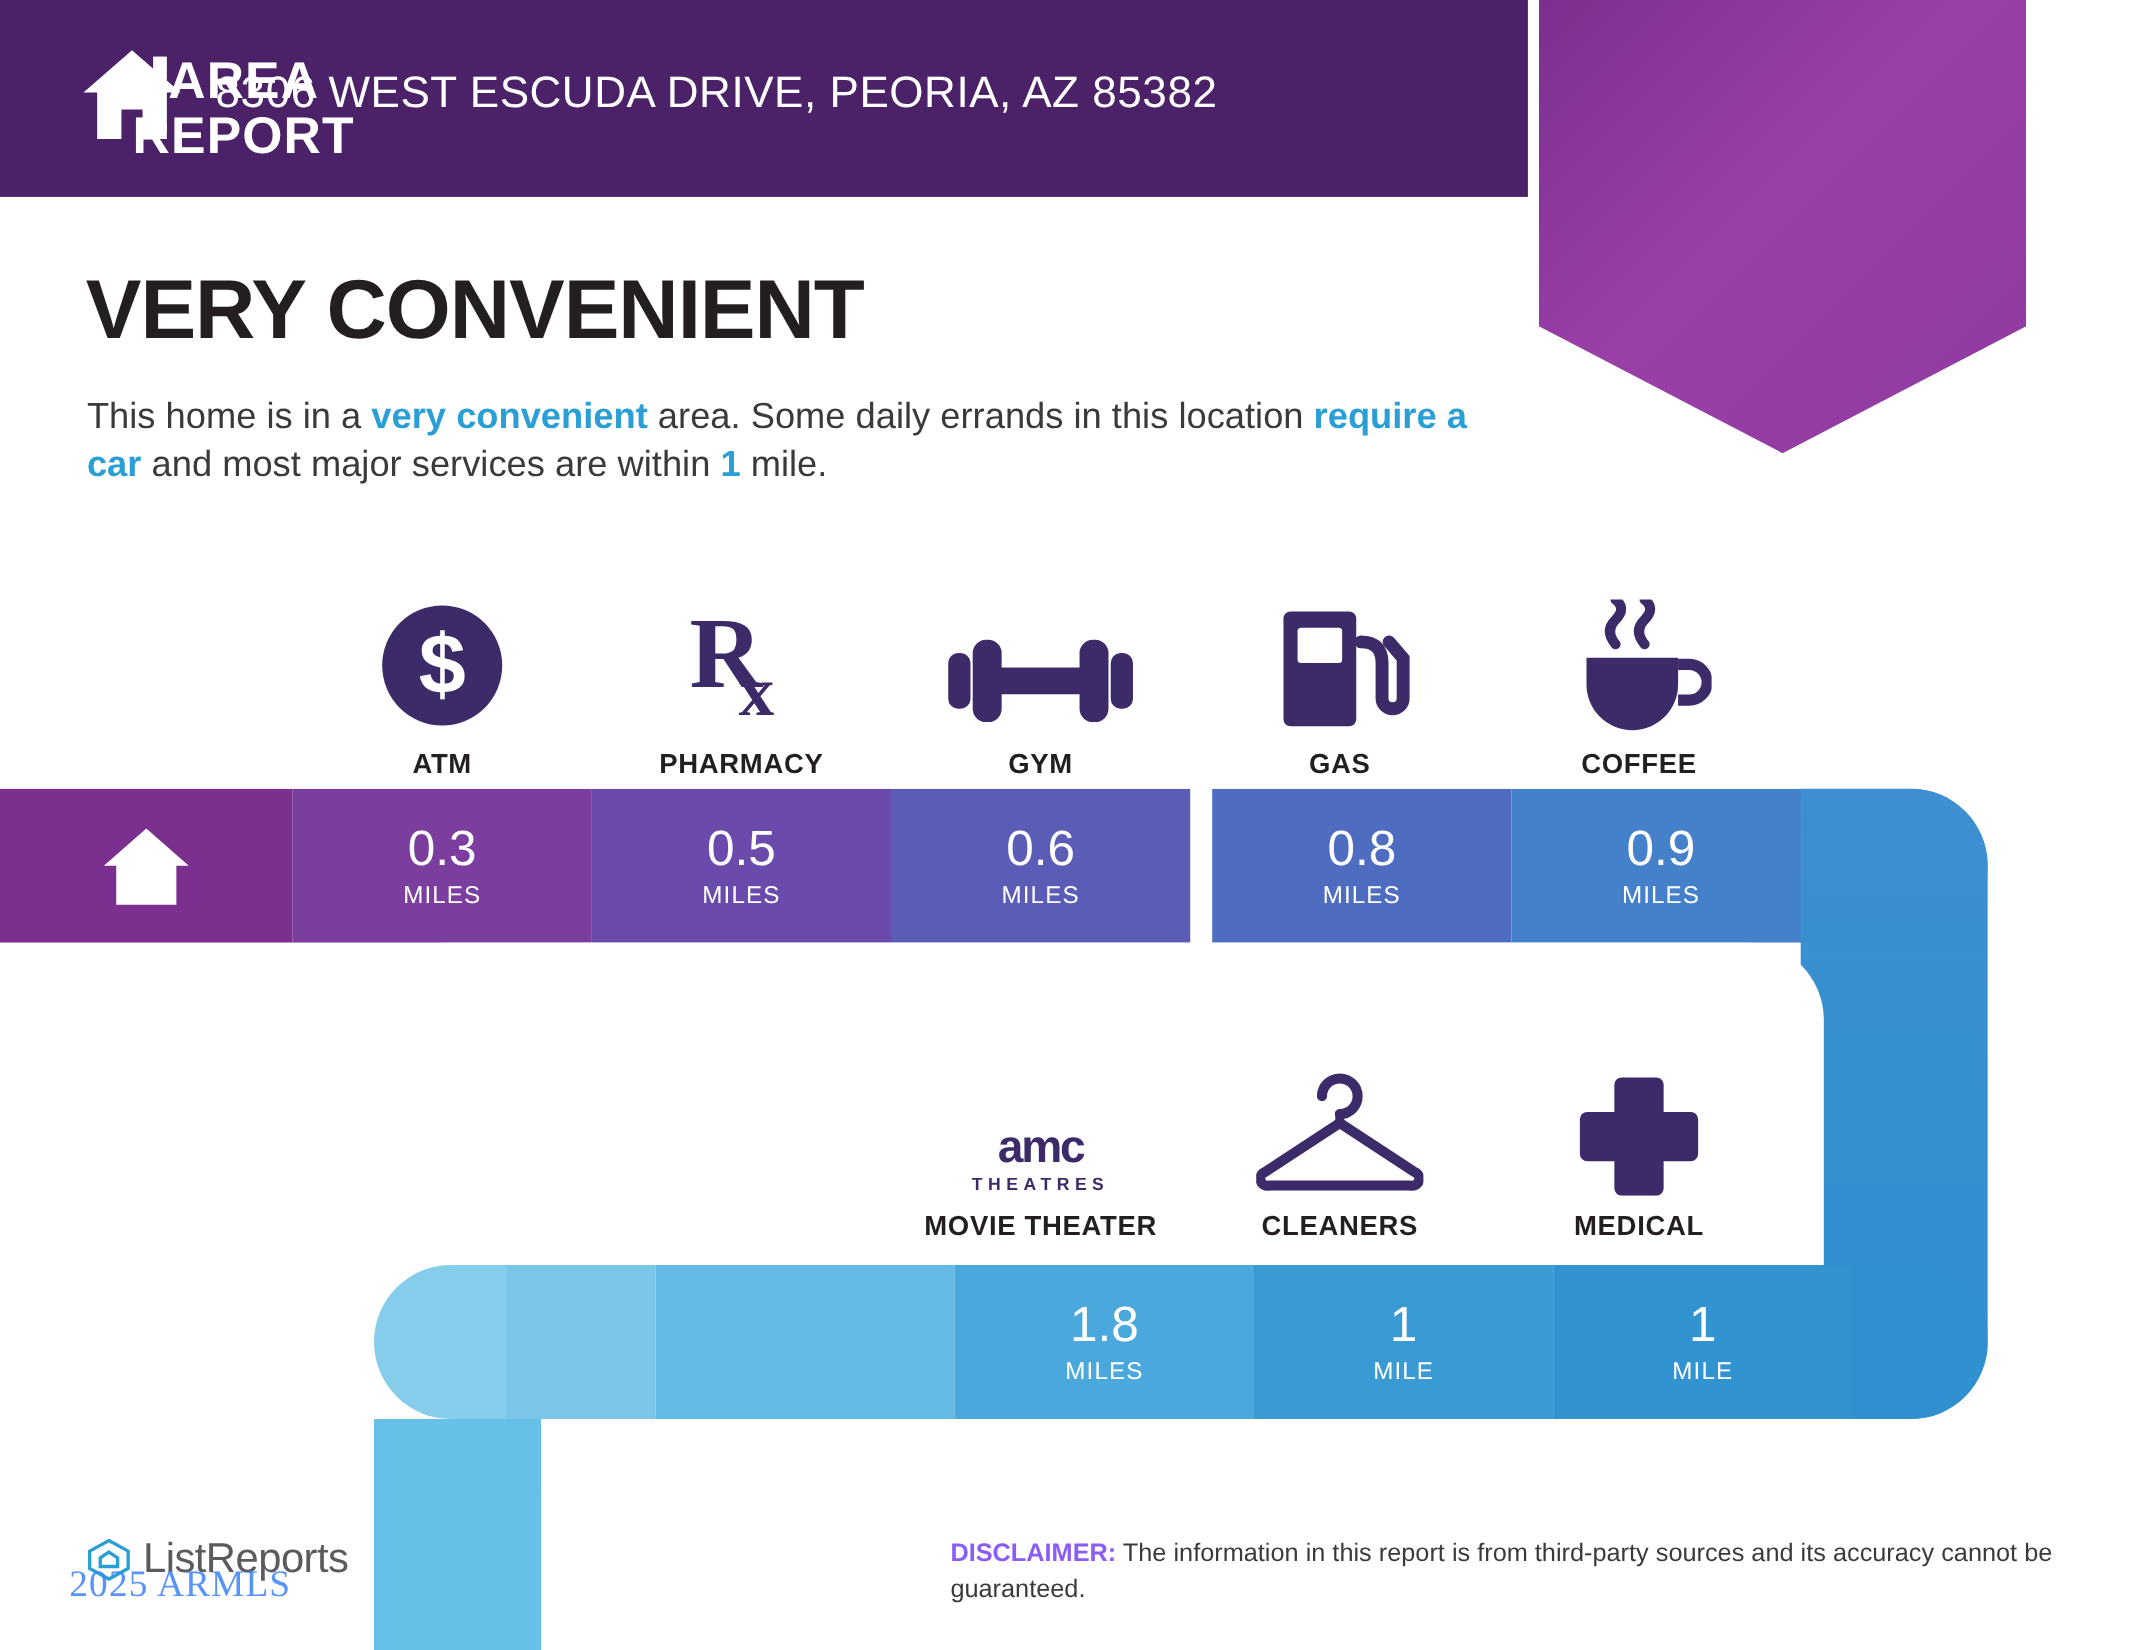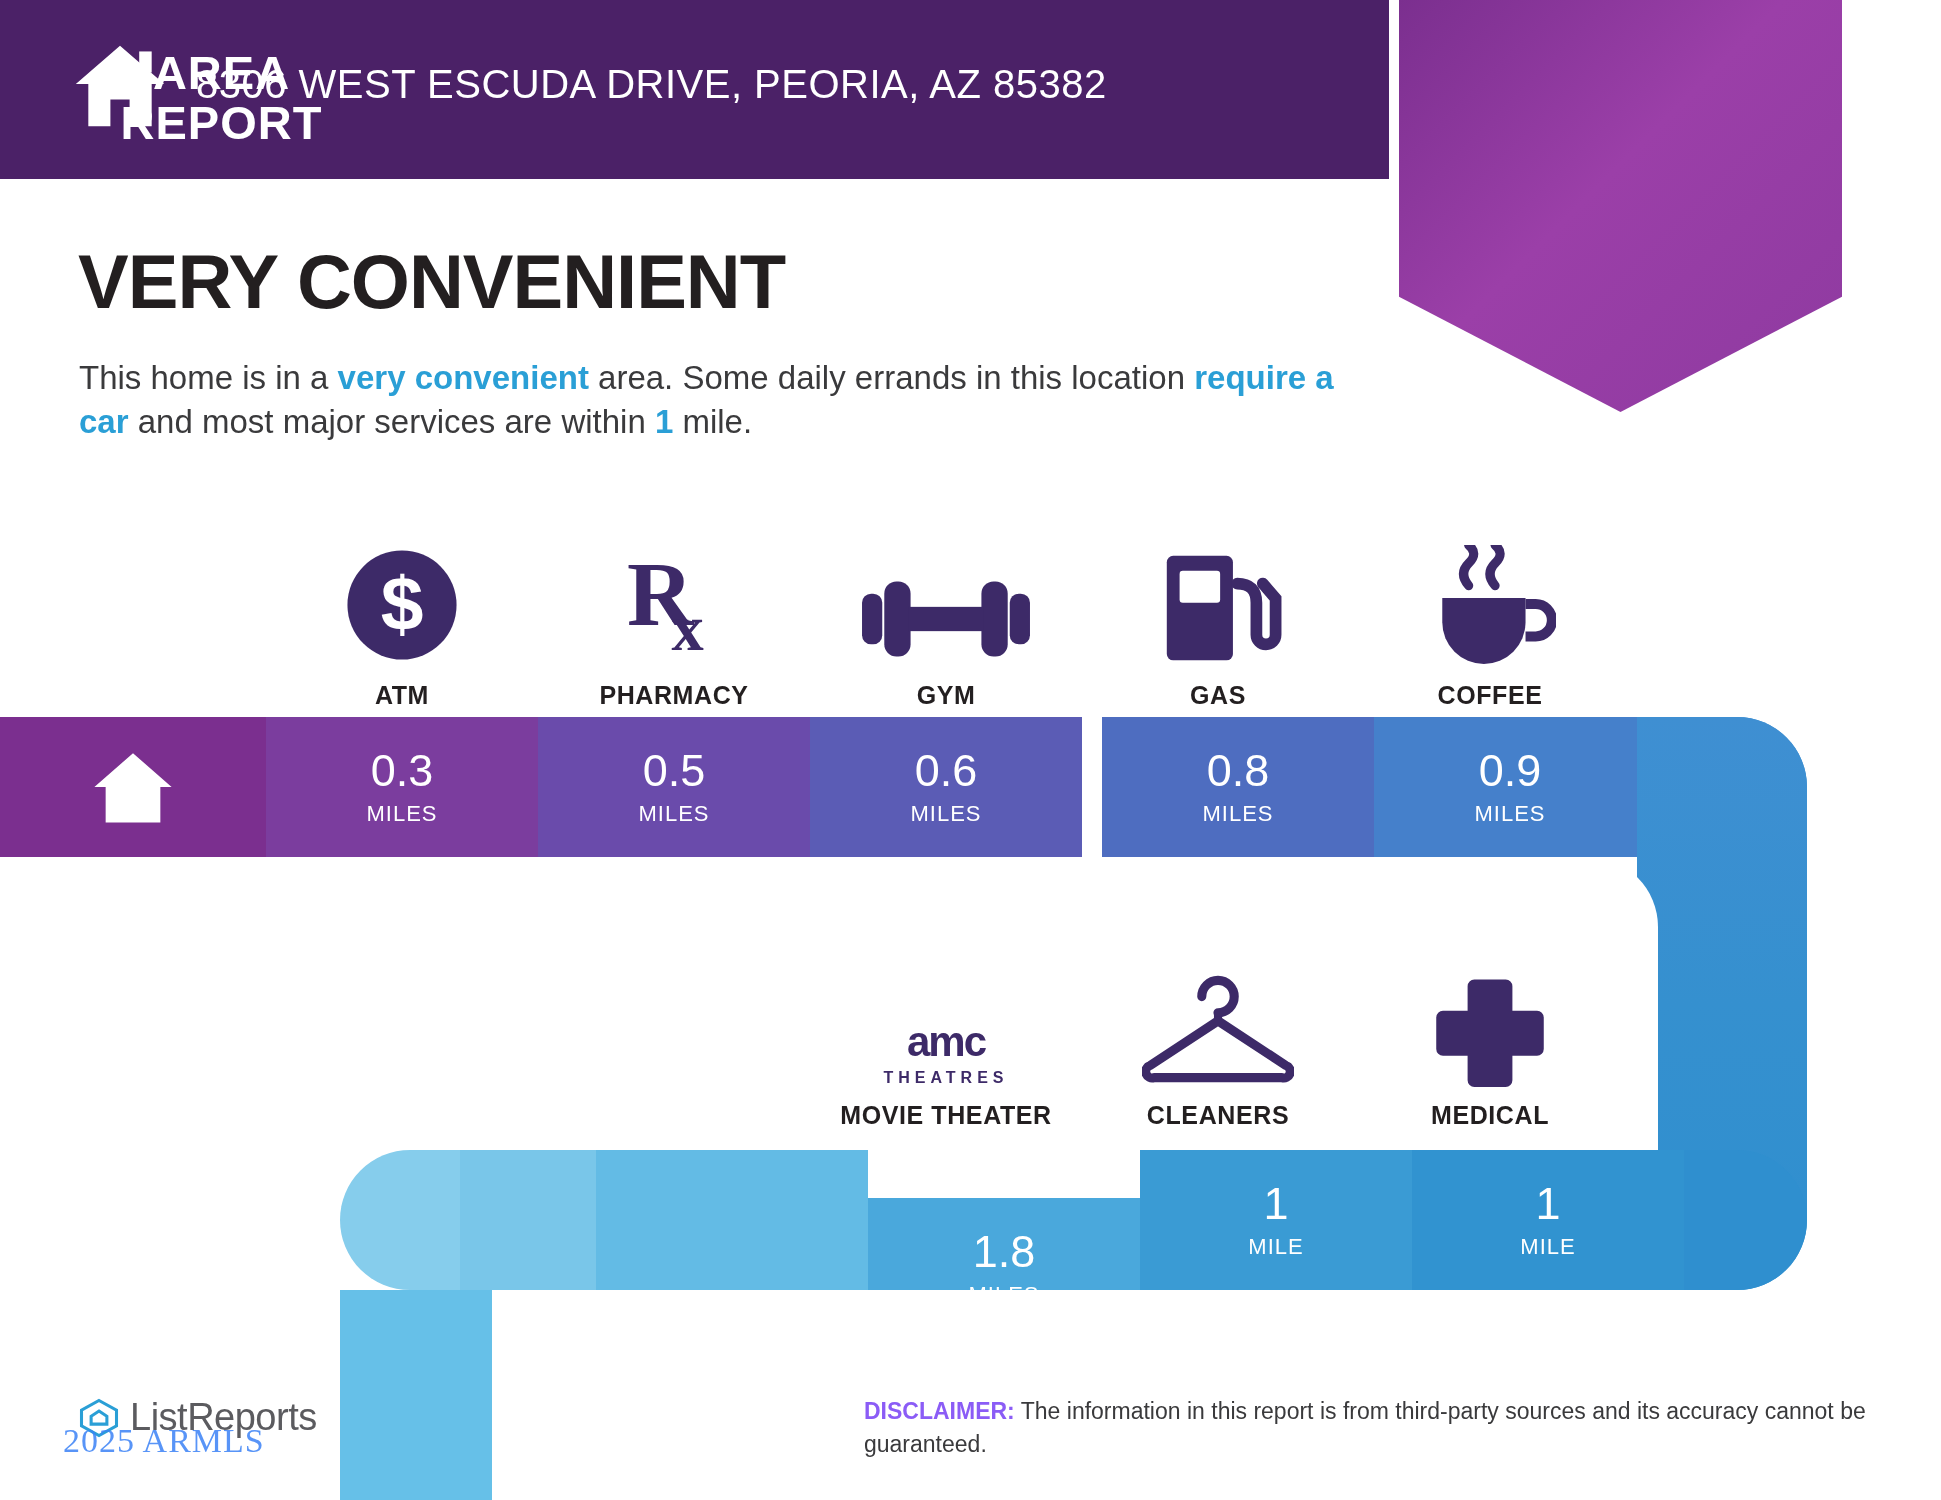--- a/index.html
+++ b/index.html
@@ -426,21 +426,21 @@
     <div class="icon-label">MEDICAL</div>
   </div>
 
 </div>
 
 <div class="bar-bottom">
   <div class="bar-bottom-track">
     <div class="seg" style="width:120px;background:#86cdec;"></div>
     <div class="seg" style="width:136px;background:#79c6e9;"></div>
     <div class="seg" style="width:272px;background:#63bbe5;"></div>
-    <div class="seg seg-val" style="background:#4aa8dc;margin-top:48px;">
+    <div class="seg seg-val" style="background:#4aa8dc;">
       <span class="seg-num">1.8</span>
       <span class="seg-unit">MILES</span>
     </div>
     <div class="seg seg-val" style="background:#3a9bd4;">
       <span class="seg-num">1</span>
       <span class="seg-unit">MILE</span>
     </div>
     <div class="seg seg-val" style="background:#3193d0;">
       <span class="seg-num">1</span>
       <span class="seg-unit">MILE</span>

